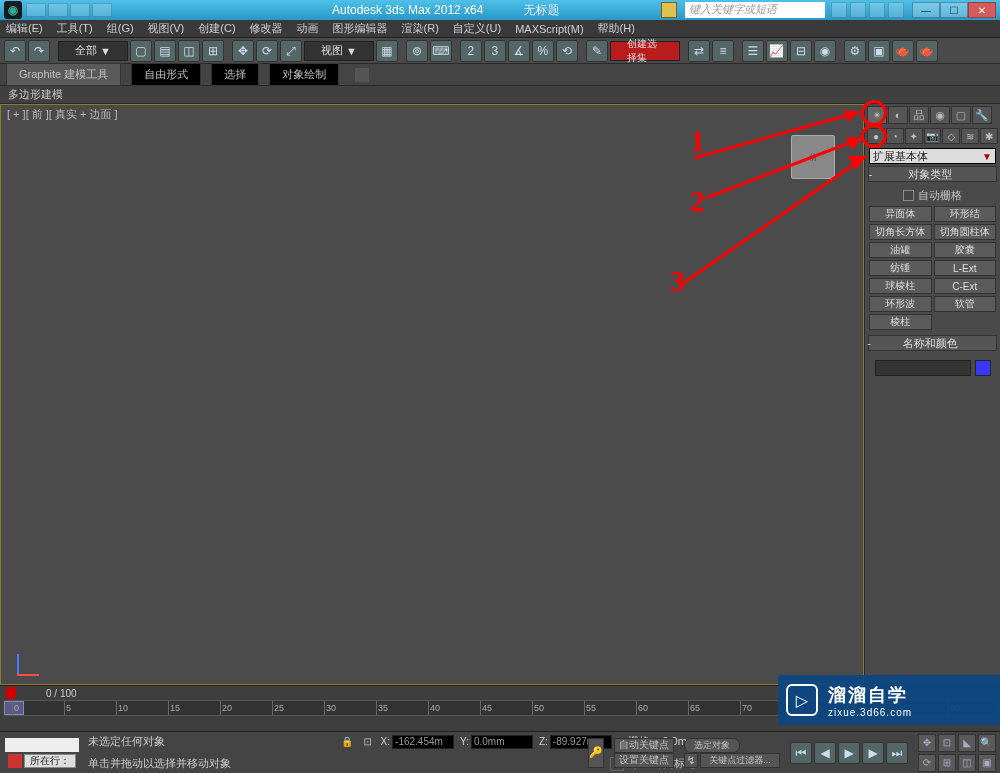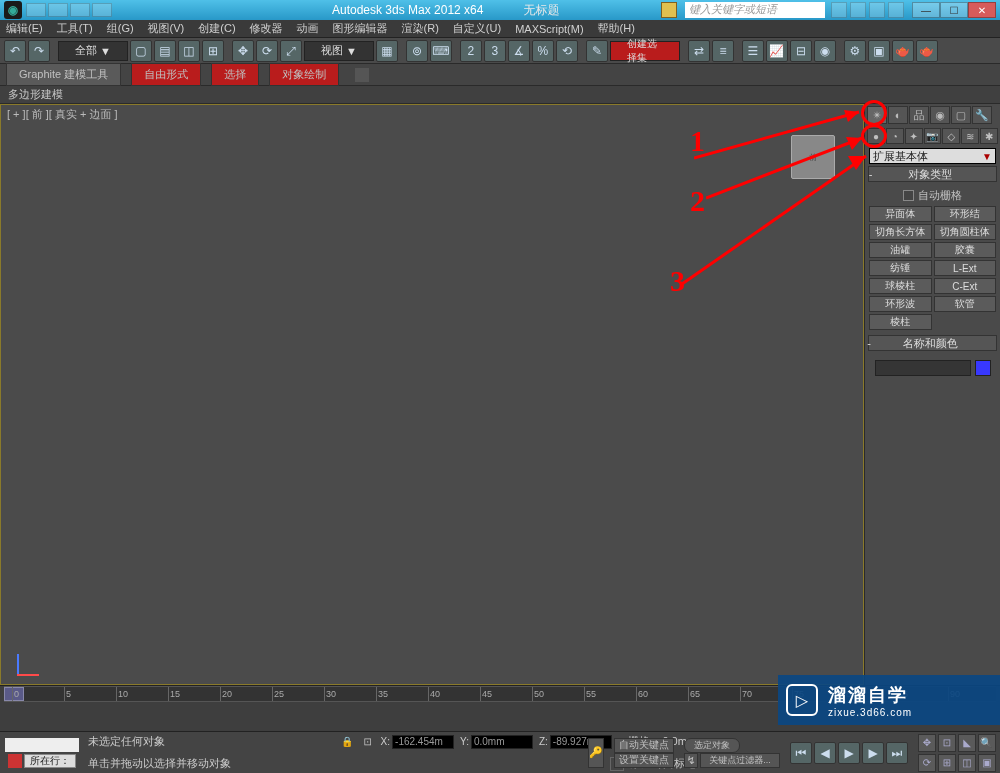--- a/index.html
+++ b/index.html
@@ -26,21 +26,21 @@
 
 
 .main-toolbar { height: 26px; background: #4a4a4a; border-bottom: 1px solid #2a2a2a; display: flex; align-items: center; padding: 0 4px; gap: 2px; }
 .tb-btn { width: 22px; height: 22px; background: #566; border: 1px solid #333; border-radius: 2px; display: flex; align-items: center; justify-content: center; font-size: 12px; color: #cde; }
 .tb-sep { width: 4px; }
 .tb-dropdown { height: 20px; background: #333; border: 1px solid #222; color: #ddd; padding: 0 16px; font-size: 11px; display: flex; align-items: center; }
 .tb-dropdown.dark { background: #b91c1c; width: 70px; }
 
 
 .sec-toolbar { height: 22px; background: #444; border-bottom: 1px solid #2a2a2a; display: flex; align-items: center; padding: 0 6px; gap: 10px; font-size: 11px; }
-.sec-tab { padding: 3px 12px; background: #b91c1c; border: 1px solid #333; }
+.sec-tab { padding: 3px 12px; background: #000000; border: 1px solid #333; }
 .sec-tab.active { background: #5a5a5a; }
 .sec-sub { height: 18px; background: #404040; border-bottom: 1px solid #2a2a2a; padding: 0 8px; display: flex; align-items: center; font-size: 11px; color: #c8c8c8; }
 .sec-dd { width: 14px; height: 14px; background: #555; margin-left: 6px; }
 
 
 .main-area { position: absolute; left: 0; top: 104px; right: 136px; bottom: 88px; background: #4b4b4b; border: 1px solid #8a7a2a; }
 .vp-label { position: absolute; top: 2px; left: 6px; font-size: 11px; color: #bbb; }
 .vp-gizmo { position: absolute; bottom: 8px; left: 16px; width: 26px; height: 26px; }
 .vp-gizmo .ax-z { position: absolute; left: 0; bottom: 0; width: 2px; height: 22px; background: #4a7aff; }
 .vp-gizmo .ax-x { position: absolute; left: 0; bottom: 0; width: 22px; height: 2px; background: #ff4a4a; }
@@ -273,20 +273,25 @@
   </div>
   <div class="rollout-body">
     <div class="name-row">
       <div class="name-input"></div>
       <div class="color-swatch"></div>
     </div>
   </div>
 </div>
 
 <div class="timeslider">
+  <div class="ts-row1">
+    <div class="ts-marker"></div>
+    <div style="width:22px;"></div>
+    <div class="ts-range">0 / 100</div>
+  </div>
   <div class="ts-ruler">
     <div class="ts-handle"></div>
   <div class="ts-tick" style="left: 8px;">
         <span>0</span>
       </div>
       <div class="ts-tick" style="left: 60px;">
         <span>5</span>
       </div>
       <div class="ts-tick" style="left: 112px;">
         <span>10</span>

